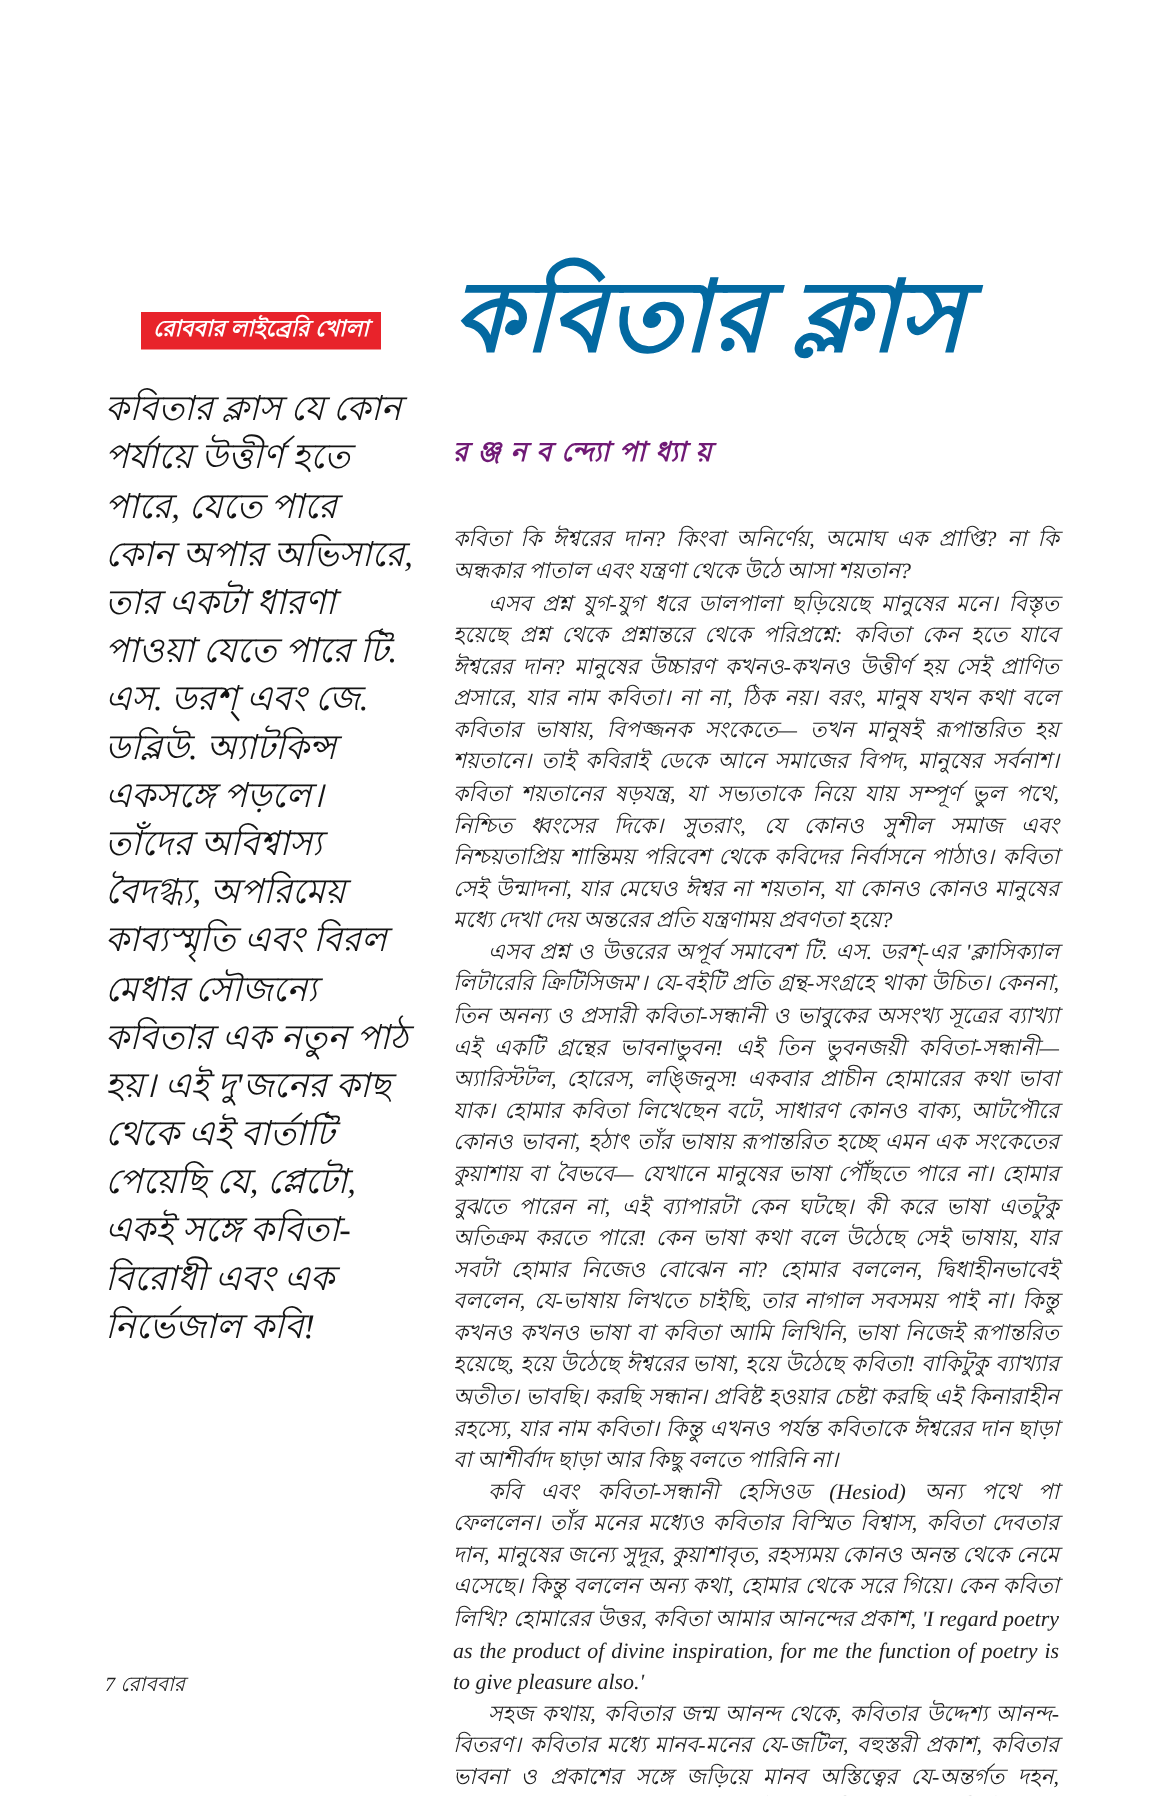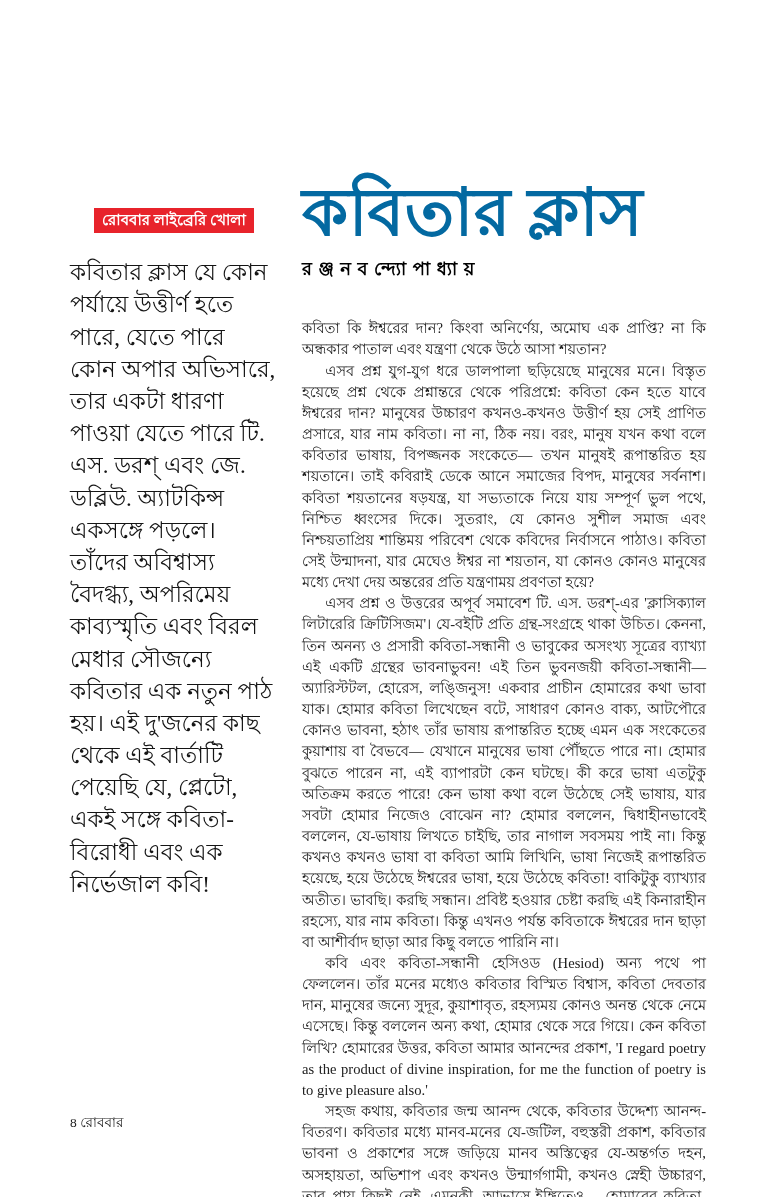--- a/index.html
+++ b/index.html
@@ -1,15 +1,15 @@
 <!DOCTYPE html>
 <html lang="bn"><head>
 <meta charset="utf-8">
 <style>
-  * { margin: 0; padding: 0; box-sizing: border-box; }
+  * { margin: 0; padding: 0; box-sizing: border-box; font-style: italic; }
   html, body { background: #ffffff; }
   body {
     width: 770px;
     height: 1197px;
     font-family: "Liberation Serif", "DejaVu Serif", serif;
     color: #1c1c1c;
     overflow: hidden;
   }
   .page {
     position: relative;
@@ -53,23 +53,24 @@
     font-size: 23px;
     line-height: 1.4;
     color: #141414;
     text-align: left;
   }
   
   .right-col { padding-top: 8px; }
   .byline {
     font-size: 18px;
     font-weight: bold;
-    color: #000000;
+    color: #701a75;
     margin-bottom: 16px;
     letter-spacing: 1px;
+    margin-top: 32px;
   }
   .body-text {
     font-size: 14.6px;
     line-height: 1.45;
     text-align: justify;
     color: #202020;
   }
   .body-text p { text-indent: 1.6em; }
   .body-text p:first-child { text-indent: 0; margin-top: 32px; }
   
@@ -101,14 +102,14 @@
         <p>এসব প্রশ্ন যুগ-যুগ ধরে ডালপালা ছড়িয়েছে মানুষের মনে। বিস্তৃত হয়েছে প্রশ্ন থেকে প্রশ্নান্তরে থেকে পরিপ্রশ্নে: কবিতা কেন হতে যাবে ঈশ্বরের দান? মানুষের উচ্চারণ কখনও-কখনও উত্তীর্ণ হয় সেই প্রাণিত প্রসারে, যার নাম কবিতা। না না, ঠিক নয়। বরং, মানুষ যখন কথা বলে কবিতার ভাষায়, বিপজ্জনক সংকেতে— তখন মানুষই রূপান্তরিত হয় শয়তানে। তাই কবিরাই ডেকে আনে সমাজের বিপদ, মানুষের সর্বনাশ। কবিতা শয়তানের ষড়যন্ত্র, যা সভ্যতাকে নিয়ে যায় সম্পূর্ণ ভুল পথে, নিশ্চিত ধ্বংসের দিকে। সুতরাং, যে কোনও সুশীল সমাজ এবং নিশ্চয়তাপ্রিয় শান্তিময় পরিবেশ থেকে কবিদের নির্বাসনে পাঠাও। কবিতা সেই উন্মাদনা, যার মেঘেও ঈশ্বর না শয়তান, যা কোনও কোনও মানুষের মধ্যে দেখা দেয় অন্তরের প্রতি যন্ত্রণাময় প্রবণতা হয়ে?</p>
         <p>এসব প্রশ্ন ও উত্তরের অপূর্ব সমাবেশ টি. এস. ডরশ্‌-এর 'ক্লাসিক্যাল লিটারেরি ক্রিটিসিজম'। যে-বইটি প্রতি গ্রন্থ-সংগ্রহে থাকা উচিত। কেননা, তিন অনন্য ও প্রসারী কবিতা-সন্ধানী ও ভাবুকের অসংখ্য সূত্রের ব্যাখ্যা এই একটি গ্রন্থের ভাবনাভুবন! এই তিন ভুবনজয়ী কবিতা-সন্ধানী— অ্যারিস্টটল, হোরেস, লঙ্জিনুস! একবার প্রাচীন হোমারের কথা ভাবা যাক। হোমার কবিতা লিখেছেন বটে, সাধারণ কোনও বাক্য, আটপৌরে কোনও ভাবনা, হঠাৎ তাঁর ভাষায় রূপান্তরিত হচ্ছে এমন এক সংকেতের কুয়াশায় বা বৈভবে— যেখানে মানুষের ভাষা পৌঁছতে পারে না। হোমার বুঝতে পারেন না, এই ব্যাপারটা কেন ঘটছে। কী করে ভাষা এতটুকু অতিক্রম করতে পারে! কেন ভাষা কথা বলে উঠেছে সেই ভাষায়, যার সবটা হোমার নিজেও বোঝেন না? হোমার বললেন, দ্বিধাহীনভাবেই বললেন, যে-ভাষায় লিখতে চাইছি, তার নাগাল সবসময় পাই না। কিন্তু কখনও কখনও ভাষা বা কবিতা আমি লিখিনি, ভাষা নিজেই রূপান্তরিত হয়েছে, হয়ে উঠেছে ঈশ্বরের ভাষা, হয়ে উঠেছে কবিতা! বাকিটুকু ব্যাখ্যার অতীত। ভাবছি। করছি সন্ধান। প্রবিষ্ট হওয়ার চেষ্টা করছি এই কিনারাহীন রহস্যে, যার নাম কবিতা। কিন্তু এখনও পর্যন্ত কবিতাকে ঈশ্বরের দান ছাড়া বা আশীর্বাদ ছাড়া আর কিছু বলতে পারিনি না।</p>
         <p>কবি এবং কবিতা-সন্ধানী হেসিওড (Hesiod) অন্য পথে পা ফেললেন। তাঁর মনের মধ্যেও কবিতার বিস্মিত বিশ্বাস, কবিতা দেবতার দান, মানুষের জন্যে সুদূর, কুয়াশাবৃত, রহস্যময় কোনও অনন্ত থেকে নেমে এসেছে। কিন্তু বললেন অন্য কথা, হোমার থেকে সরে গিয়ে। কেন কবিতা লিখি? হোমারের উত্তর, কবিতা আমার আনন্দের প্রকাশ, 'I regard poetry as the product of divine inspiration, for me the function of poetry is to give pleasure also.'</p>
         <p>সহজ কথায়, কবিতার জন্ম আনন্দ থেকে, কবিতার উদ্দেশ্য আনন্দ-বিতরণ। কবিতার মধ্যে মানব-মনের যে-জটিল, বহুস্তরী প্রকাশ, কবিতার ভাবনা ও প্রকাশের সঙ্গে জড়িয়ে মানব অস্তিত্বের যে-অন্তর্গত দহন, অসহায়তা, অভিশাপ এবং কখনও উন্মার্গগামী, কখনও স্নেহী উচ্চারণ, তার প্রায় কিছুই নেই, এমনকী, আভাসে-ইঙ্গিতেও— হোমারের কবিতা-ভাবনায়। কারণ মানুষের মন, এমনকী, হোমারের মনও, সেইভাবে ডুবসাঁতারে কবিতার হৃদয়ে পৌঁছতে চেষ্টা করতে পারেনি তখনও।</p>
 
       </div>
     </div>
 
   </div>
 
-  <div class="footer">8 রোববার</div>
+  <div class="footer">7 রোববার</div>
 </div>
 
 </body></html>

